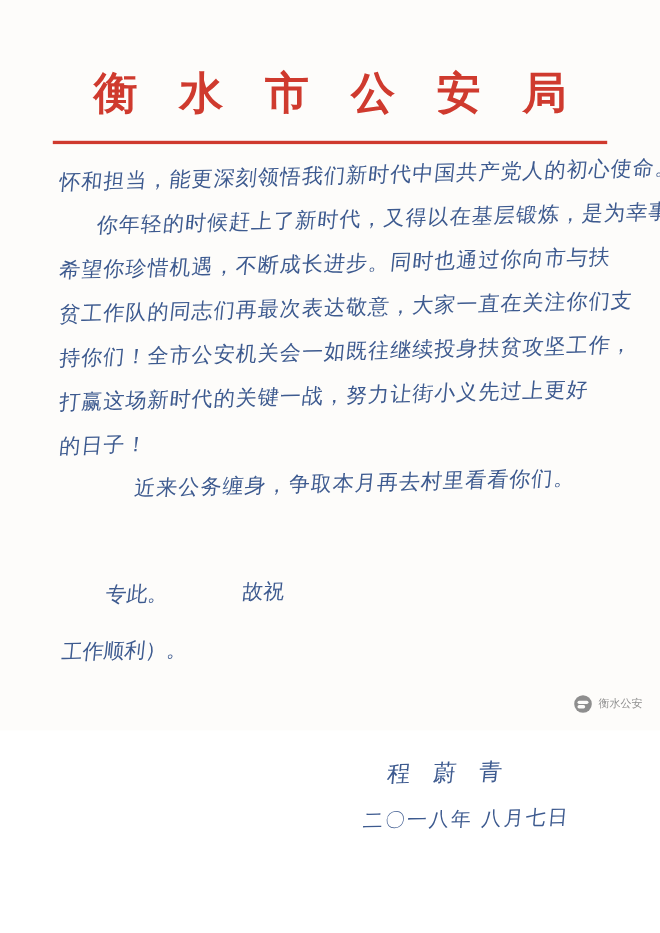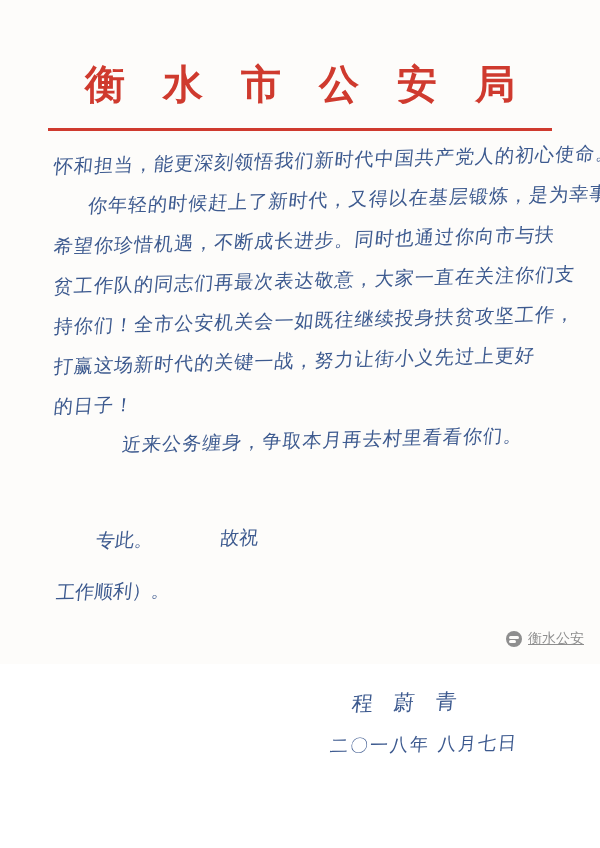--- a/index.html
+++ b/index.html
@@ -123,22 +123,21 @@
   
   .account-badge {
     position: absolute;
     right: 16px;
     bottom: 16px;
     display: flex;
     align-items: center;
     gap: 6px;
     color: #8e8e8e;
     font-family: "Liberation Sans", sans-serif;
-    font-size: 14px;
-    text-decoration: underline;
+    font-size: 10px;
   }
   .badge-logo {
     width: 16px;
     height: 16px;
     border-radius: 50%;
     background: #8e8e8e;
     position: relative;
     flex: 0 0 auto;
   }
   .badge-logo::before {

